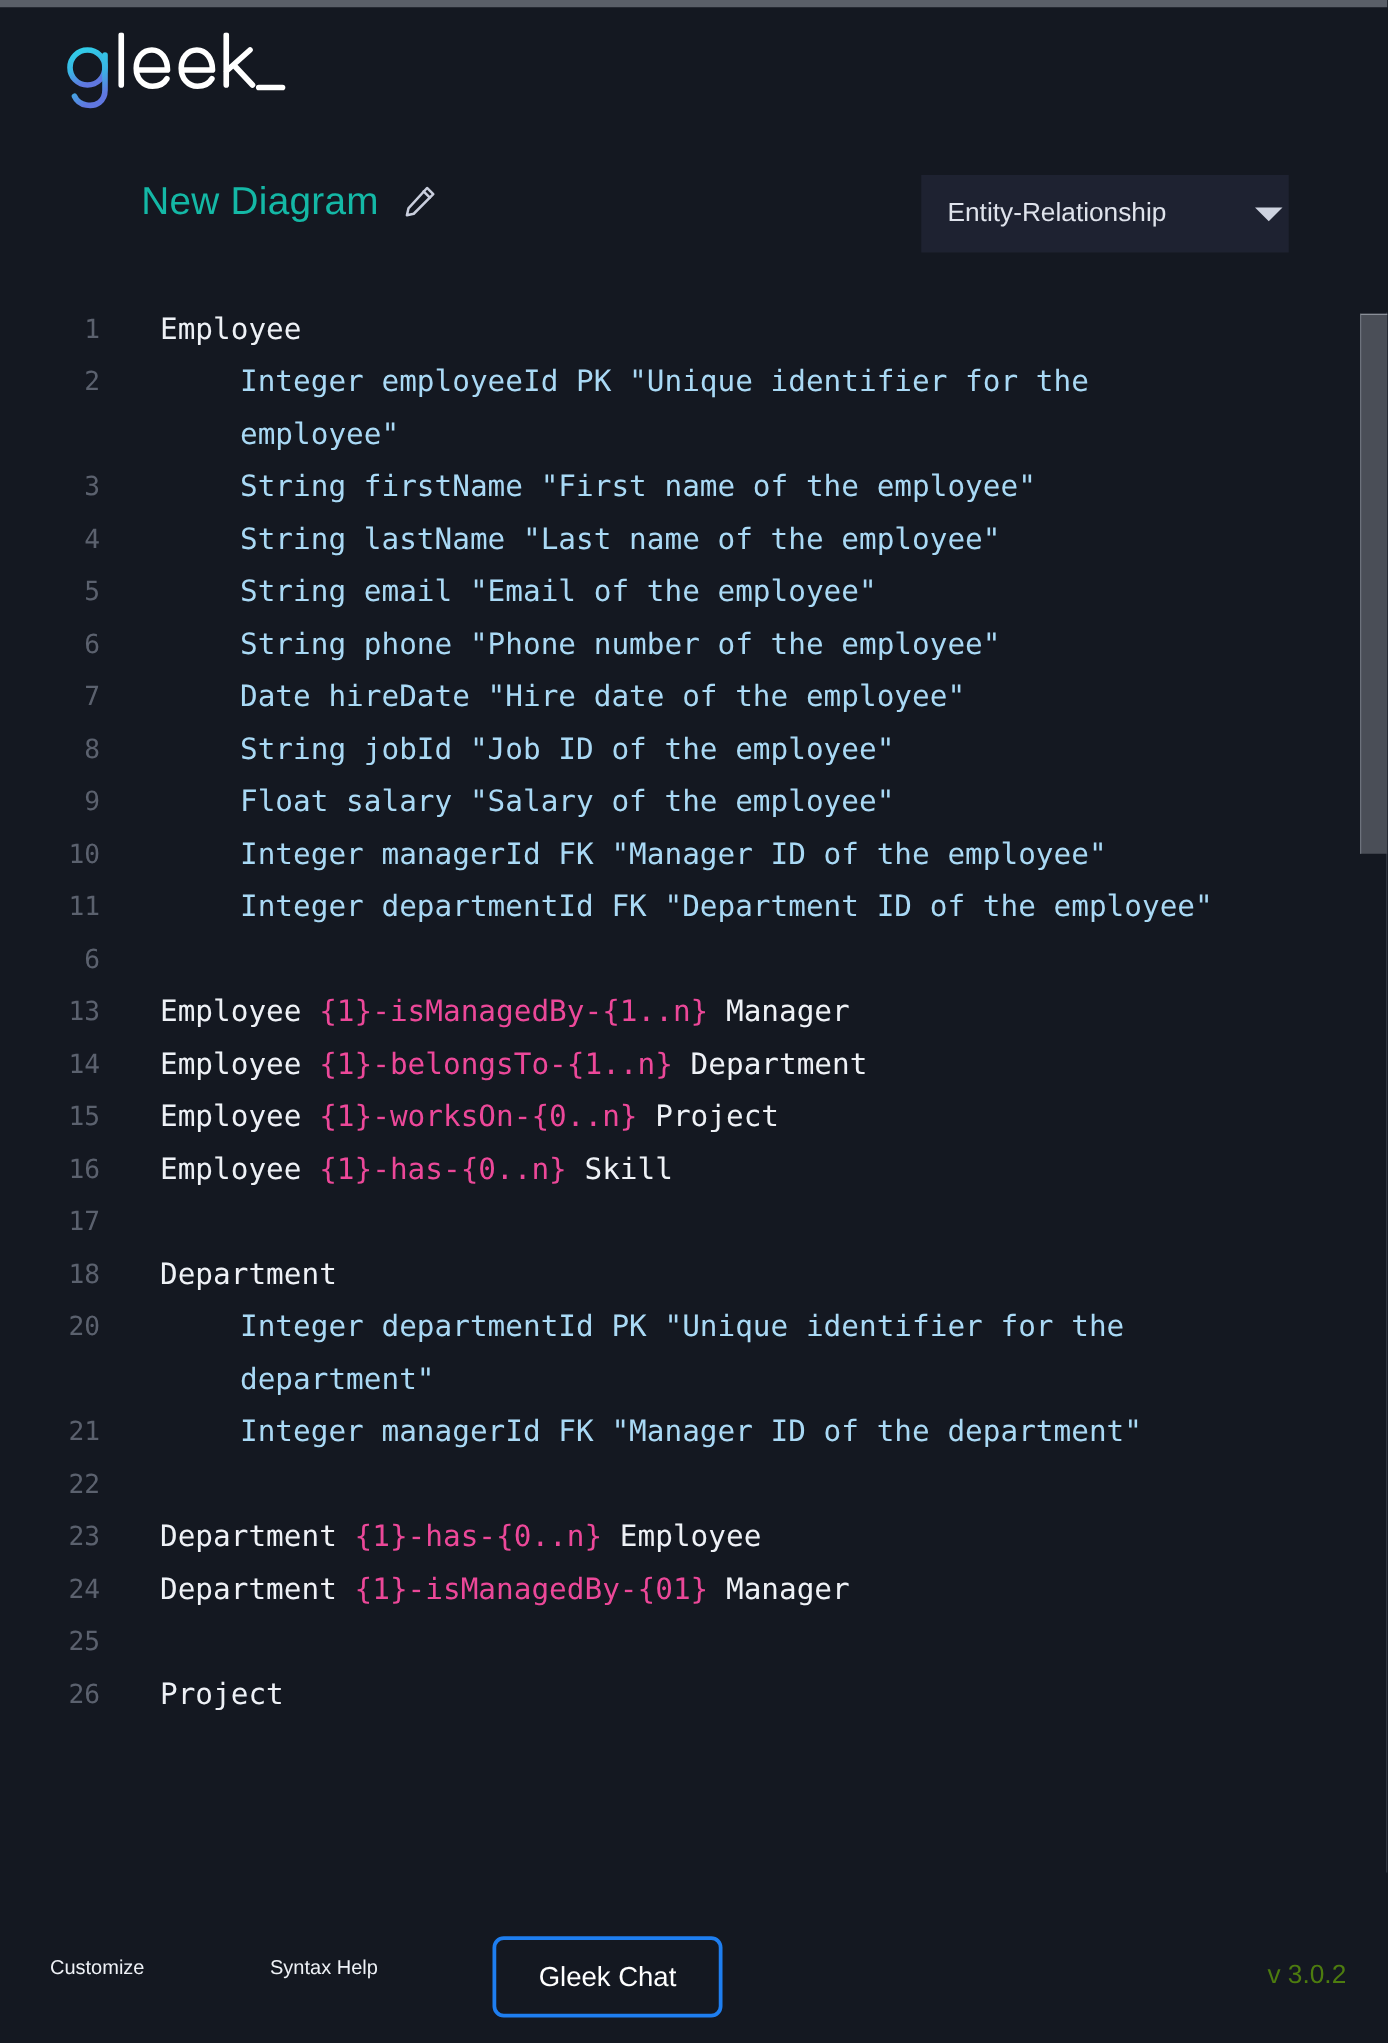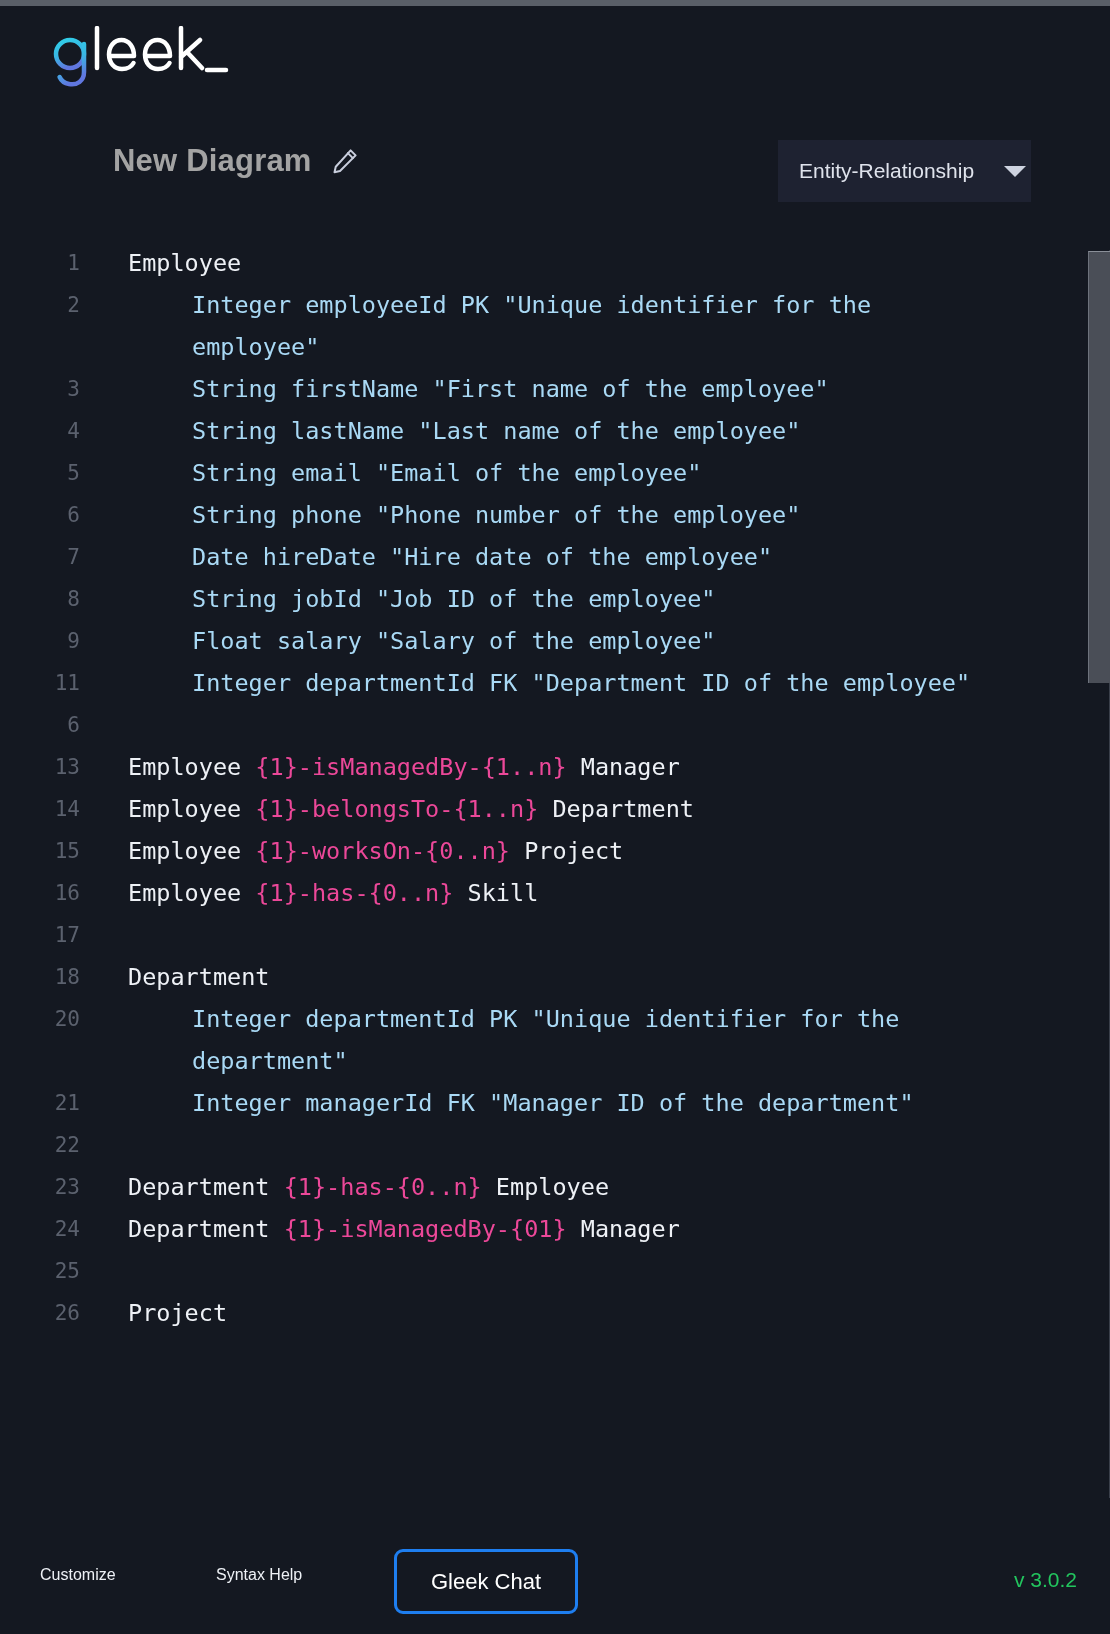--- a/index.html
+++ b/index.html
@@ -58,32 +58,32 @@
   #title-block {
     position: absolute;
     left: 113px;
     top: 12px;
     display: flex;
     align-items: center;
     gap: 18px;
   }
   #diagram-title {
     font-size: 31px;
-    font-weight: bold;
-    color: #a3a3a3;
+    font-weight: normal;
+    color: #14b8a6;
     letter-spacing: 0.2px;
     white-space: nowrap;
   }
   #edit-pencil { display:block; cursor:pointer; }
 
   #diagram-type-select {
     position: absolute;
     right: 79px;
     top: 9px;
-    width: 253px;
+    width: 294px;
     height: 62px;
     background: #1e2231;
     display: flex;
     align-items: center;
     justify-content: space-between;
     padding: 0 5px 0 21px;
     cursor: pointer;
   }
   #diagram-type-label {
     font-size: 21px;
@@ -197,21 +197,21 @@
     justify-content: center;
     cursor: pointer;
     background: transparent;
   }
   #gleek-chat-label { font-size: 22px; color: #ffffff; white-space: nowrap; }
   #version-label {
     position: absolute;
     right: 33px;
     top: 46px;
     font-size: 21px;
-    color: #22c55e;
+    color: #4d7c0f;
     white-space: nowrap;
   }
 </style>
 </head>
 <body>
 
 <div id="top-chrome"></div>
 
 <div id="app">
 
@@ -291,20 +291,24 @@
         </div>
         <div class="code-line">
           <div class="ln">8</div>
           <div class="code-text indent"><span class="tok-attr">String jobId "Job ID of the employee"</span></div>
         </div>
         <div class="code-line">
           <div class="ln">9</div>
           <div class="code-text indent"><span class="tok-attr">Float salary "Salary of the employee"</span></div>
         </div>
         <div class="code-line">
+          <div class="ln">10</div>
+          <div class="code-text indent"><span class="tok-attr">Integer managerId FK "Manager ID of the employee"</span></div>
+        </div>
+        <div class="code-line">
           <div class="ln">11</div>
           <div class="code-text indent"><span class="tok-attr">Integer departmentId FK "Department ID of the employee"</span></div>
         </div>
         <div class="code-line">
           <div class="ln">6</div>
           <div class="code-text">&nbsp;</div>
         </div>
         <div class="code-line">
           <div class="ln">13</div>
           <div class="code-text"><span class="tok-entity">Employee </span><span class="tok-rel">{1}-isManagedBy-{1..n}</span><span class="tok-entity"> Manager</span></div>

